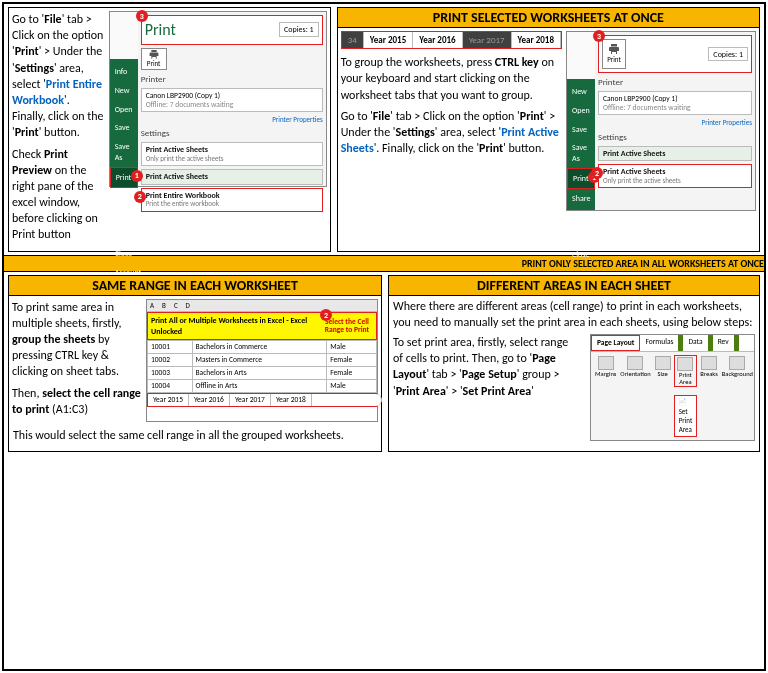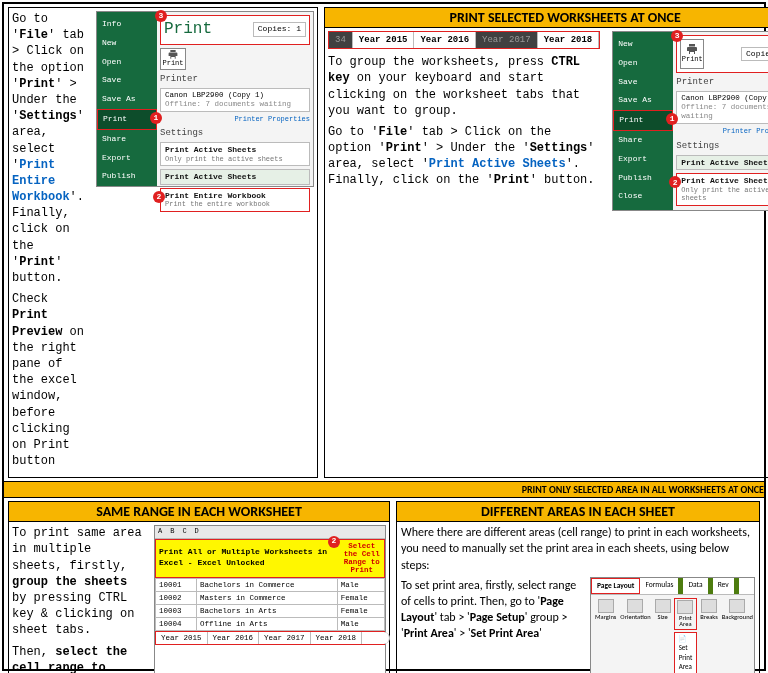--- a/index.html
+++ b/index.html
@@ -44,48 +44,48 @@
     background: #f7b500;
     text-align: center;
     font-weight: 700;
     font-size: 14px;
     padding: 1px 0;
     border-bottom: 1px solid #000;
   }
   .sec-body {
     display: flex;
     padding: 3px;
-    gap: 12px;
+    gap: 4px;
     font-size: 12px;
     line-height: 1.35;
-    font-family: Liberation Mono, monospace;
   }
   .sec-text { flex: 1; }
   .sec-text p { margin-bottom: 5px; }
   b { font-weight: 700; }
   .link-blue { color: #0563c1; font-weight: 700; }
   .mock {
     border: 1px solid #888;
     background: #fafafa;
     font-size: 9px;
   }
   
   .filemenu {
     display: flex;
     width: 218px;
     height: 176px;
   }
   .fm-side {
     background: #166a3e;
     color: #fff;
-    width: 60px;
+    width: 28px;
     display: flex;
     flex-direction: column;
     padding: 3px 0;
     font-size: 8px;
+    margin-top: 47px;
   }
   .fm-side div { padding: 4px 5px; position: relative; }
   .fm-side .hl { background: #0d4d2b; border: 1.5px solid #e02020; }
   .badge-num {
     position: absolute;
     background: #e02020;
     color: #fff;
     width: 12px; height: 12px;
     border-radius: 50%;
     font-size: 8px;
@@ -213,21 +213,21 @@
   .ribbon-body { display: flex; padding: 3px; gap: 2px; align-items: flex-start; }
   .rbtn { text-align: center; font-size: 6.5px; line-height: 1; padding: 1px; }
   .rbtn .ic { width: 16px; height: 14px; background: #ddd; margin: 0 auto 1px; border: 1px solid #aaa; }
   .rbtn.hl { border: 1.5px solid #e02020; }
   .dropdown-mini {
     position: relative;
     border: 1.5px solid #e02020;
     background: #fff;
     padding: 1px 4px;
     font-size: 7px;
-    margin-top: 2px;
+    margin-top: 8px;
   }
   .printer-svg { width: 14px; height: 12px; }
   .below-text { padding: 2px 4px 4px; font-size: 12px; line-height: 1.35; }
   .below-text p { margin-bottom: 4px; }
 </style>
 </head>
 <body>
 
 <div class="page">
 

